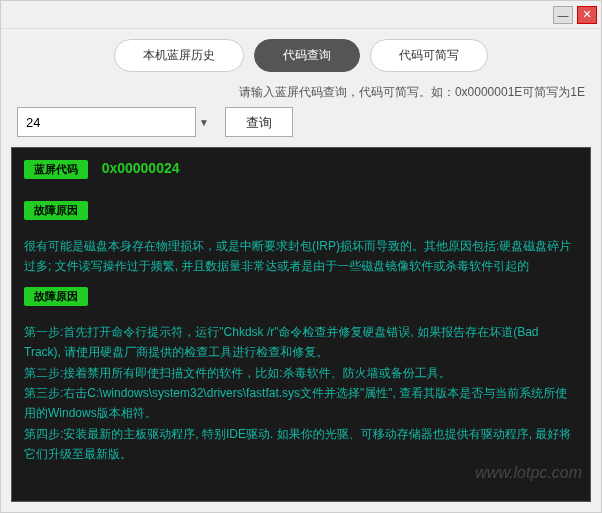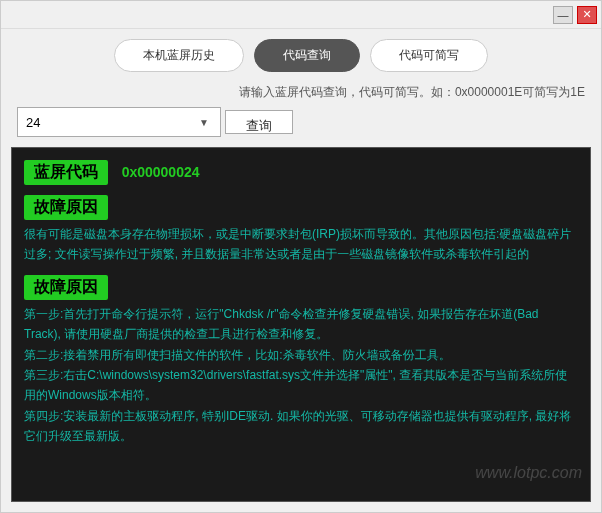--- a/index.html
+++ b/index.html
@@ -76,21 +76,21 @@
       color: #555;
       text-align: right;
     }
     .input-row {
       display: flex;
       align-items: center;
       gap: 8px;
       padding: 0 16px 10px 16px;
     }
     .code-select {
-      width: 204px;
+      width: 179px;
       height: 30px;
       border: 1px solid #aaa;
       background: white;
       padding: 0 8px;
       font-size: 13px;
       font-family: "Microsoft YaHei", "SimHei", sans-serif;
       appearance: none;
       -webkit-appearance: none;
       cursor: pointer;
       position: relative;
@@ -110,40 +110,40 @@
       pointer-events: none;
     }
     .action-btn {
       padding: 6px 20px;
       border: 1px solid #aaa;
       background: white;
       cursor: pointer;
       font-size: 13px;
       font-family: "Microsoft YaHei", "SimHei", sans-serif;
       color: #333;
-      height: 24px;
+      height: 30px;
     }
     .result-area {
       flex: 1;
       margin: 0 10px 10px 10px;
       background: #1a1a1a;
       border: 1px solid #555;
       overflow-y: auto;
       padding: 12px;
       position: relative;
     }
     .badge {
       display: inline-block;
       background: #22cc22;
       color: black;
       padding: 2px 10px;
-      font-size: 16px;
+      font-size: 11px;
       font-weight: bold;
       border-radius: 2px;
-      margin-bottom: 0;
+      margin-bottom: 12px;
     }
     .code-value {
       color: #22cc22;
       font-size: 14px;
       font-weight: bold;
       margin-left: 10px;
       margin-top: 8px;
     }
     .result-section {
       margin-bottom: 10px;

